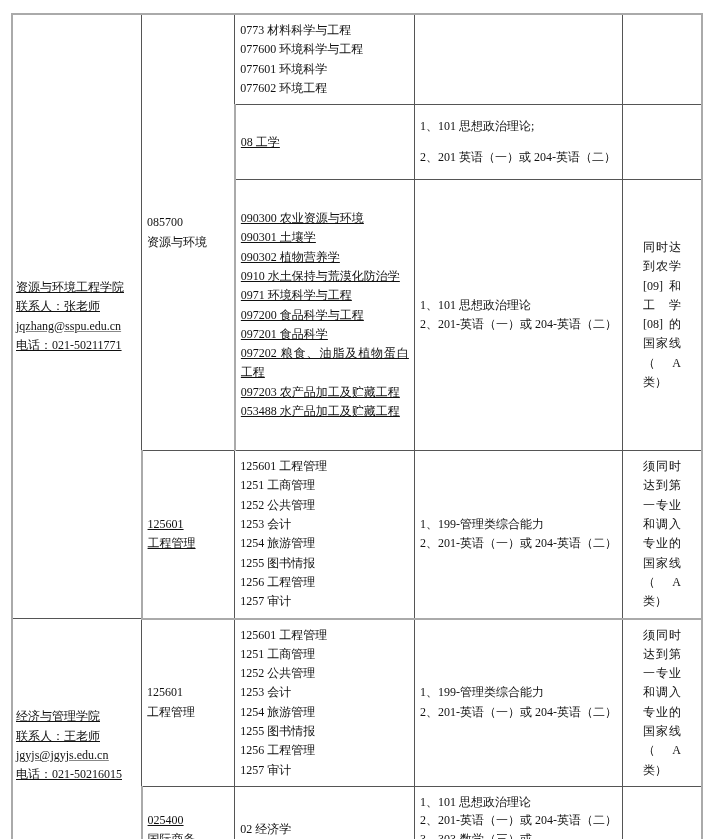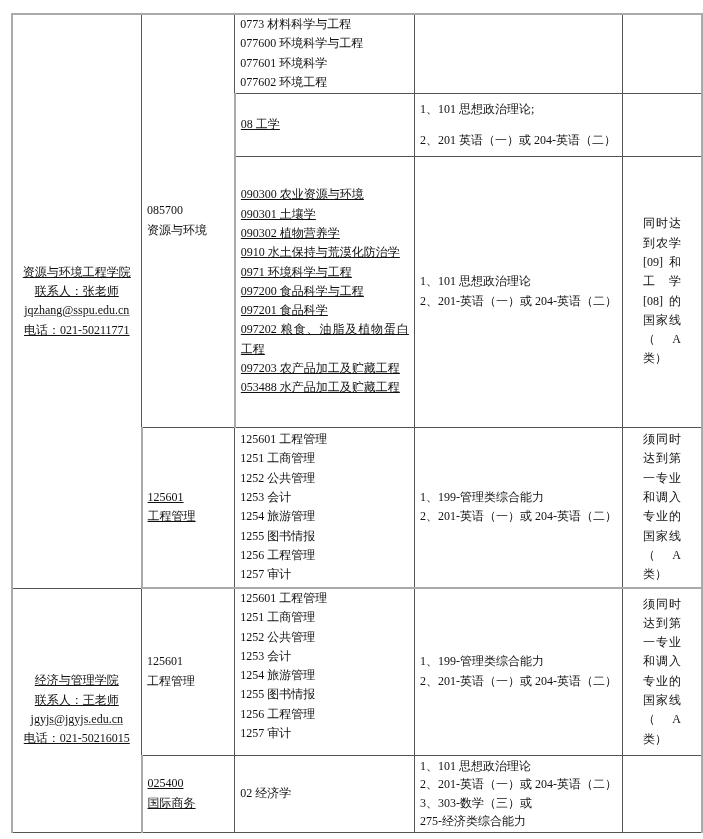--- a/index.html
+++ b/index.html
@@ -5,27 +5,27 @@
   html, body { margin: 0; padding: 0; background: #ffffff; }
   body { width: 703px; height: 839px; position: relative; overflow: hidden;
          font-family: "DejaVu Serif", "Liberation Serif", serif; color: #111; }
   table.admissions {
     position: absolute; left: 11px; top: 13px;
     border-collapse: collapse; table-layout: fixed;
     font-family: "Liberation Serif", "DejaVu Serif", serif;
     font-size: 12px; line-height: 19.3px;
   }
   table.admissions td {
-    border: 1px solid #555; vertical-align: middle; padding: 0 5px; overflow: hidden;
+    border: 1px solid #555; vertical-align: middle; padding: 6px 5px; overflow: hidden;
   }
   table.admissions tr > td:first-child { border-left: 2px solid #aaa; text-decoration: underline; }
   table.admissions tr > td:last-child { border-right: 2px solid #aaa; }
   .bt { border-top: 2px solid #aaa !important; }
   .bb { border-bottom: 2px solid #aaa !important; }
-  .college { text-align: center; padding: 0 3px !important; }
+  .college { text-align: left; padding: 0 3px !important; }
   .college .email { text-decoration: underline; text-decoration-color: #888; }
   .line { display: block; white-space: nowrap; }
   .wrap { display: block; white-space: normal; word-break: break-all; text-align: justify; }
   .spaced { line-height: 31px; }
   .remark { text-align: justify; line-height: 19.3px; padding: 0 20px !important; }
   .tight { line-height: 18.5px; }
 </style>
 </head>
 <body>
 

